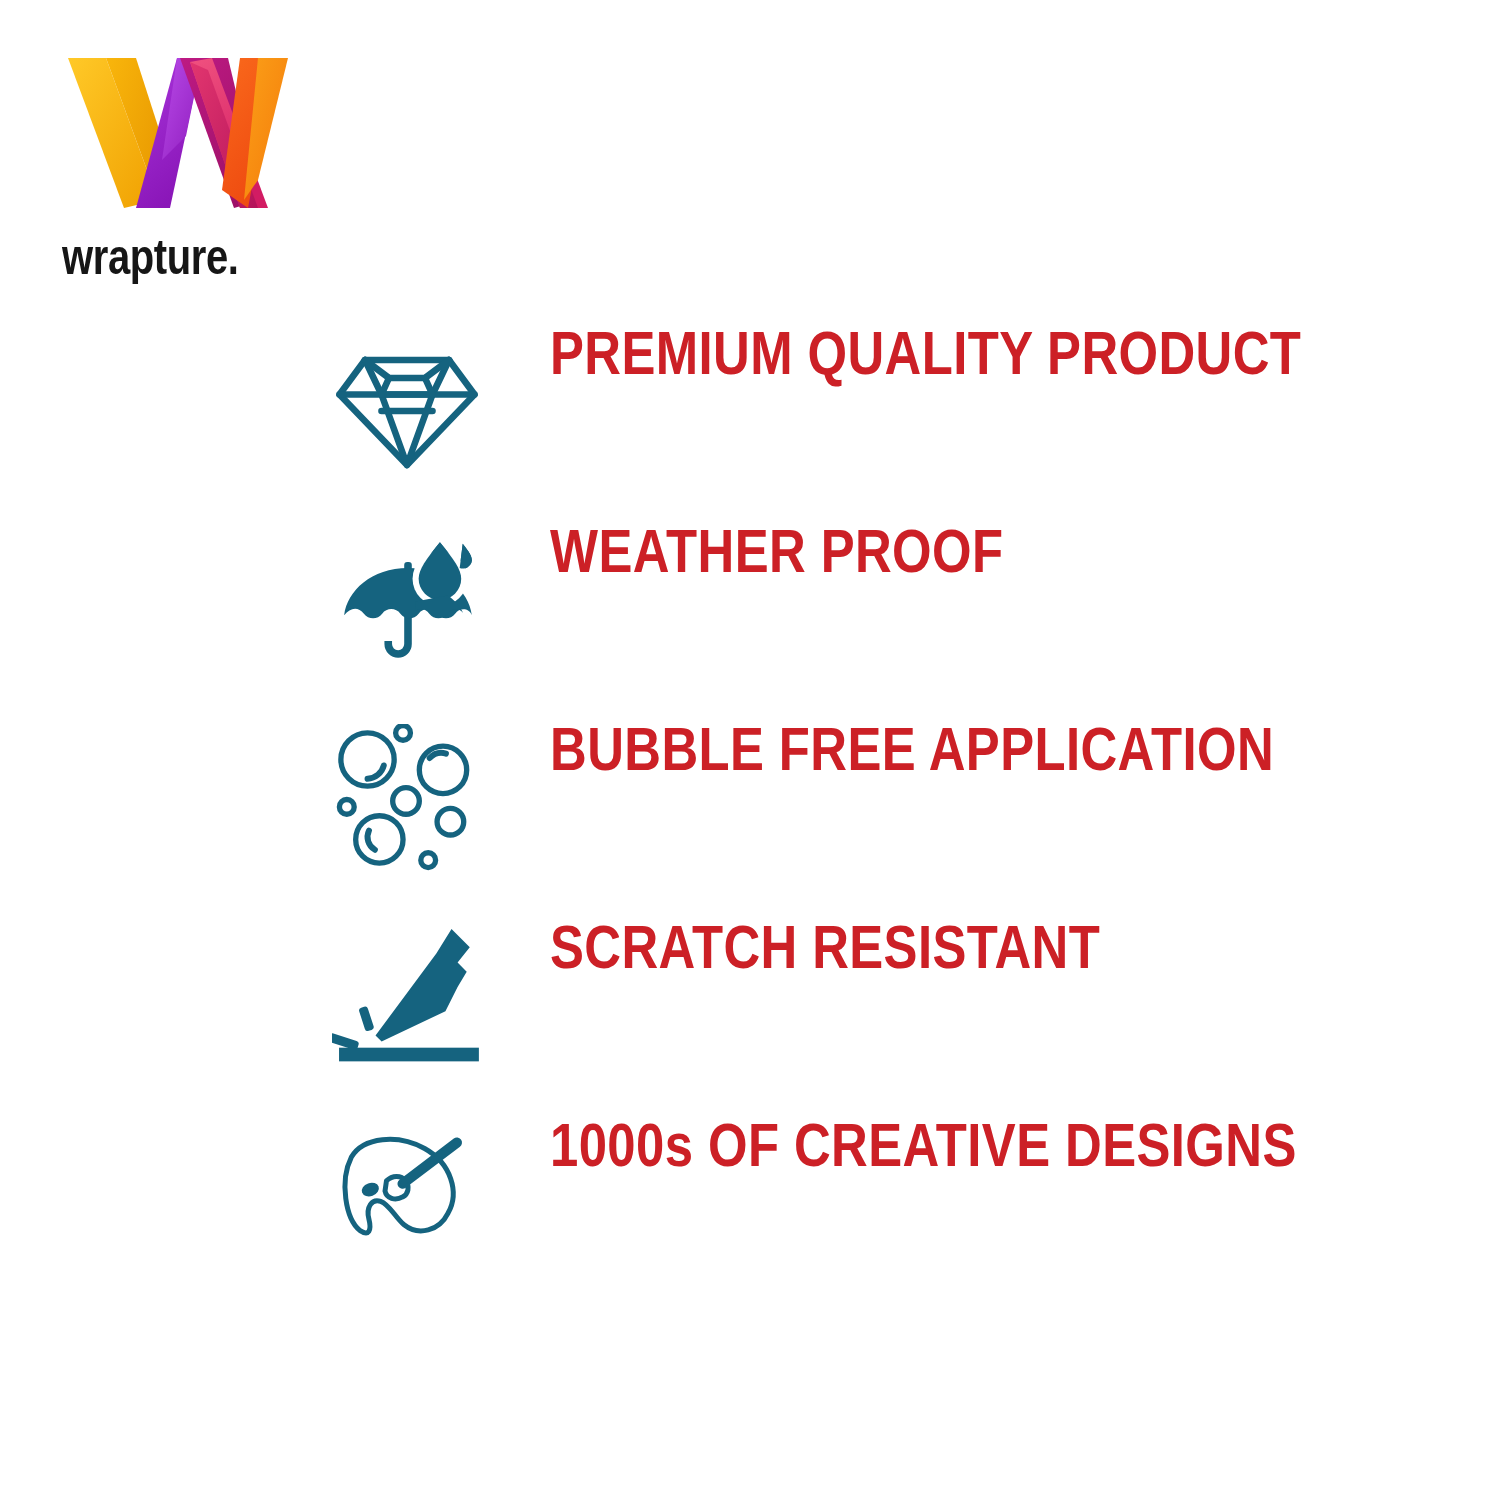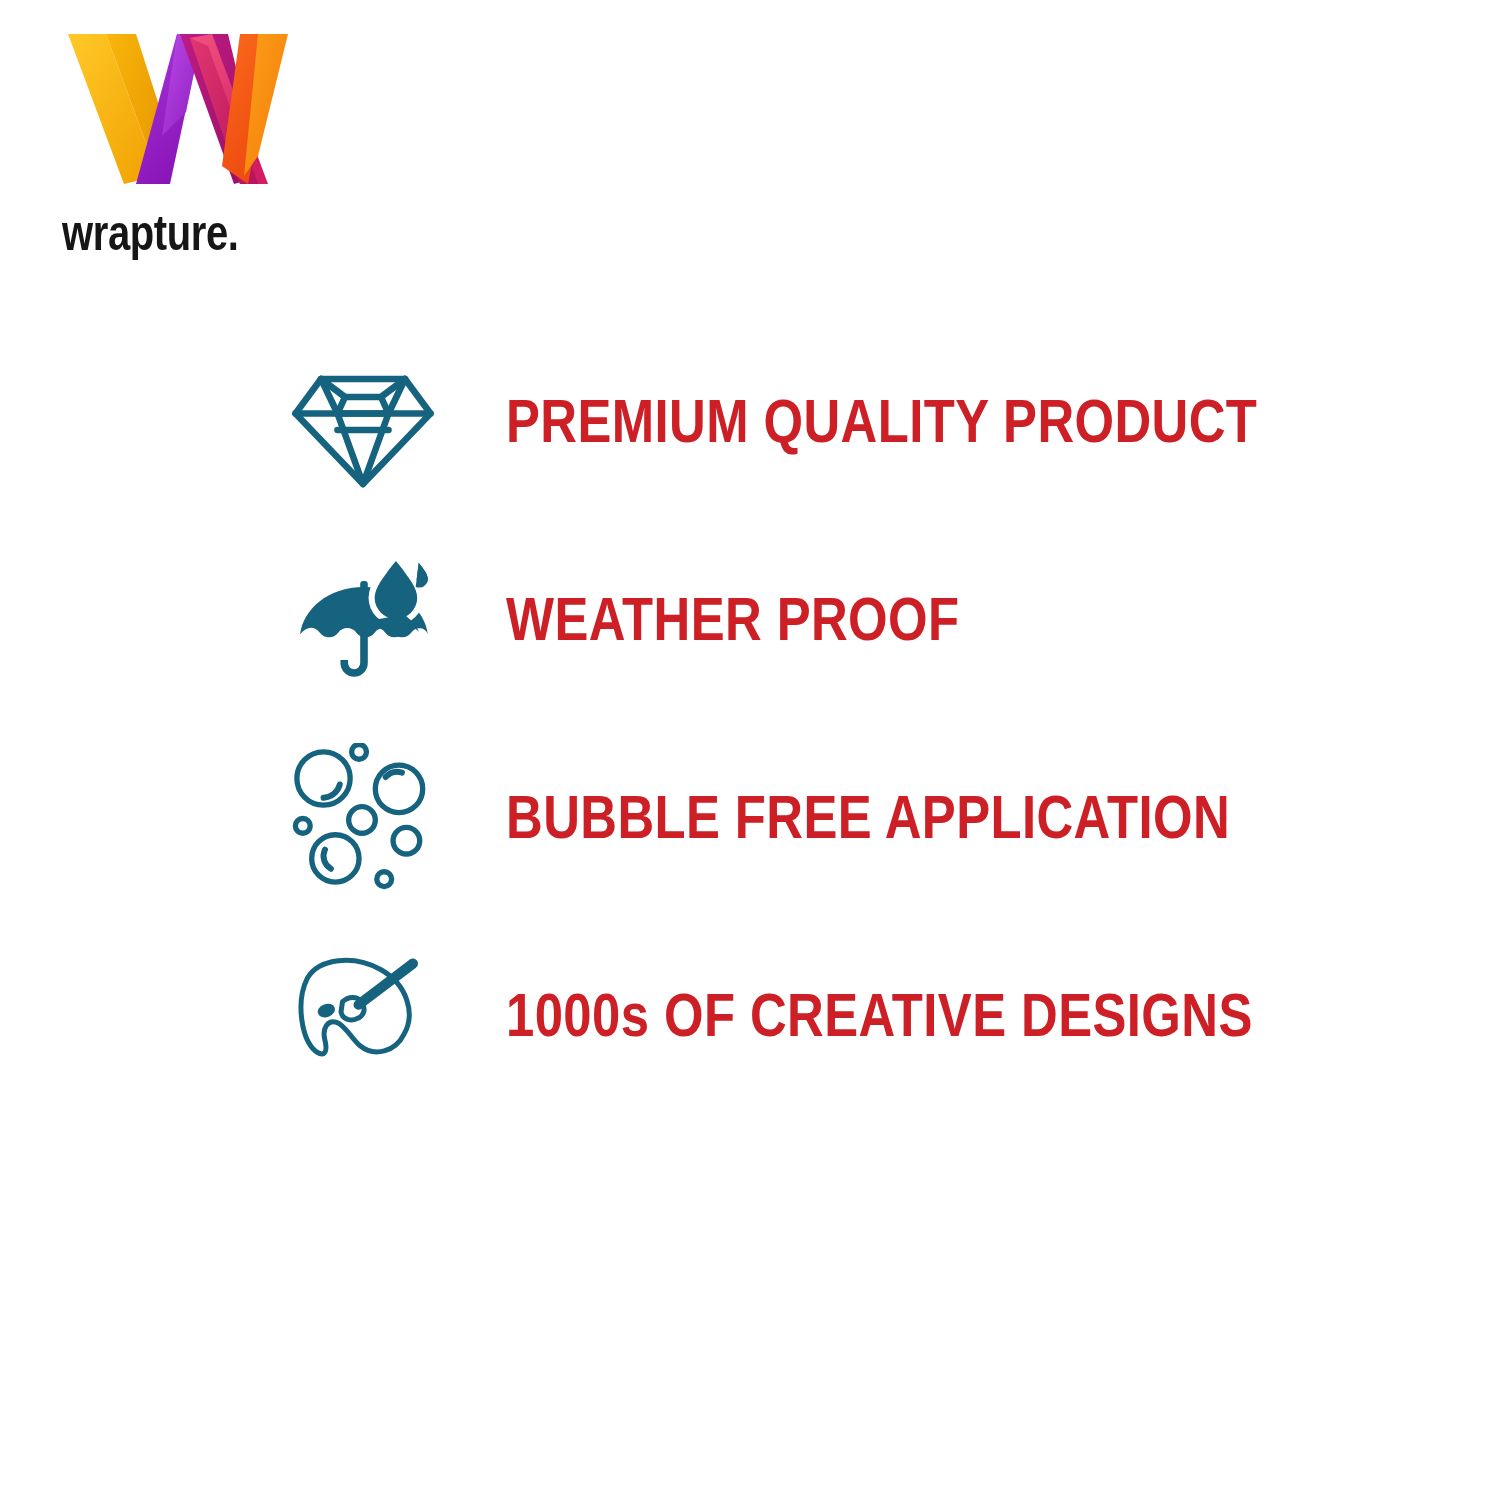--- a/index.html
+++ b/index.html
@@ -6,21 +6,21 @@
   body{
     width:1500px;height:1500px;
     background:#ffffff;
     font-family:"Liberation Sans", sans-serif;
     overflow:hidden;
     position:relative;
   }
   .page{position:relative;width:1500px;height:1500px;background:#fff;}
 
   
-  .brand{position:absolute;left:62px;top:16px;width:330px;}
+  .brand{position:absolute;left:62px;top:40px;width:330px;}
   .brand-mark{width:232px;height:178px;display:block;}
   .brand-word{
     margin-top:14px;
     font-family:"Liberation Sans", sans-serif;
     font-weight:700;
     font-size:50px;
     letter-spacing:-0.5px;
     color:#161616;
     line-height:1;
     transform:scaleX(0.80);
@@ -29,22 +29,22 @@
   }
 
   
   .features{
     position:absolute;
     left:0;top:322px;
     width:1500px;
   }
   .feature-row{
     display:flex;
-    align-items:center;
     height:198px;
+    padding-left:44px;
   }
   .feature-icon{
     width:200px;
     min-width:200px;
     margin-left:288px;
     height:160px;
     display:flex;
     align-items:center;
     justify-content:flex-start;
   }
@@ -199,20 +199,36 @@
           <circle cx="50" cy="52" r="9"></circle>
           <circle cx="80" cy="66" r="9"></circle>
           <circle cx="48" cy="6" r="5"></circle>
           <circle cx="10" cy="56" r="5"></circle>
           <circle cx="65" cy="92" r="5"></circle>
         </svg>
       </div>
       <div class="feature-label">BUBBLE FREE APPLICATION</div>
     </div>
 
+    <div class="feature-row">
+      <div class="feature-icon">
+        <svg width="160" height="152" viewBox="0 0 100 100" xmlns="http://www.w3.org/2000/svg">
+          <g fill="#15637F">
+
+            <polygon points="76,6 88,18 80,28 86,34 80,44 72,60 30,80 26,76 66,22"></polygon>
+
+            <rect x="17" y="57" width="6" height="16" rx="2" transform="rotate(-18 20 65)"></rect>
+            <rect x="2" y="70" width="6" height="20" rx="2" transform="rotate(-72 5 80)"></rect>
+
+            <rect x="2" y="84" width="92" height="9"></rect>
+          </g>
+        </svg>
+      </div>
+      <div class="feature-label">SCRATCH RESISTANT</div>
+    </div>
 
 
     <div class="feature-row">
       <div class="feature-icon">
         <svg width="150" height="132" viewBox="0 0 100 90" fill="none" stroke="#15637F" stroke-width="3.4" stroke-linejoin="round" stroke-linecap="round">
 
           <path d="M12 20
                    C20 6 44 4 62 14
                    C80 24 86 44 78 58
                    C72 70 58 74 48 66

